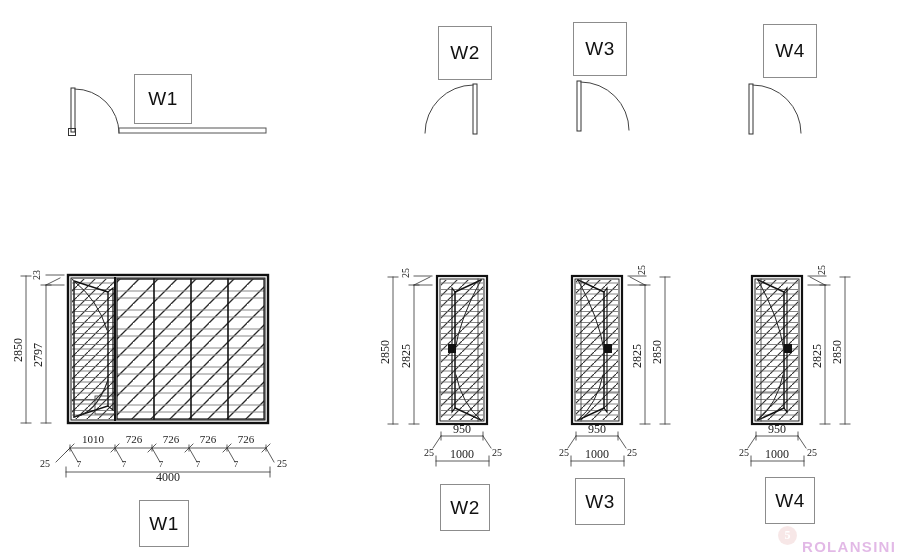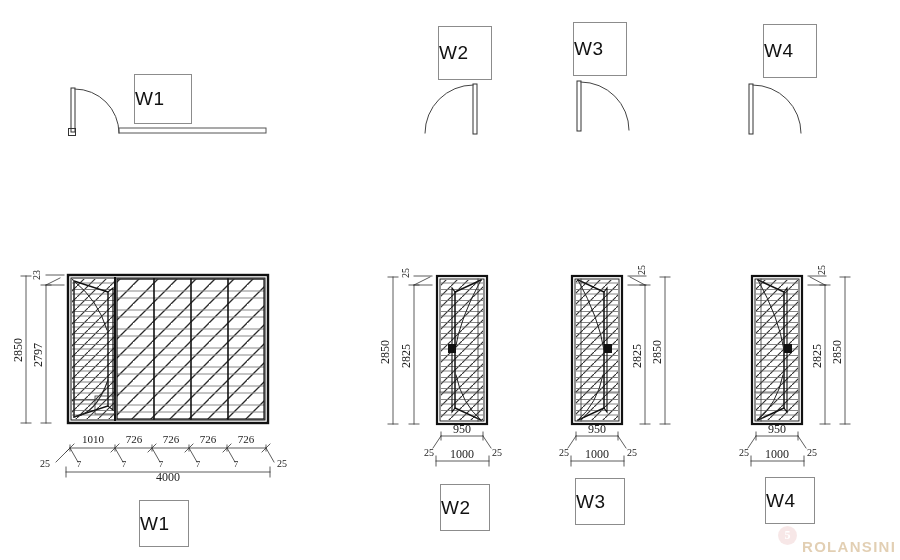--- a/index.html
+++ b/index.html
@@ -4,33 +4,33 @@
 <style>
   html,body{margin:0;padding:0;background:#ffffff;}
   body{
     width:900px;height:560px;overflow:hidden;position:relative;
     font-family:"Liberation Sans",sans-serif;color:#000;
   }
   #sheet{position:absolute;left:0;top:0;width:900px;height:560px;}
   svg{display:block;}
   .tag-box{
     position:absolute;border:1px solid #8c8c8c;background:#fff;
-    display:flex;align-items:center;justify-content:flex-start;
+    display:flex;align-items:center;justify-content:center;
     font-size:19px;color:#111;letter-spacing:.5px;
   }
   .wm{
     position:absolute;display:flex;align-items:center;gap:5px;
     opacity:.30;pointer-events:none;
   }
   .wm-mark{
     width:19px;height:19px;border-radius:50%;background:#e8b3b3;
     display:flex;align-items:center;justify-content:center;
     color:#fff;font-size:12px;font-weight:bold;font-family:"Liberation Serif",serif;
   }
-  .wm-text{font-size:15px;font-weight:bold;color:#a16207;letter-spacing:1.3px;margin-top:22px;}
+  .wm-text{font-size:15px;font-weight:bold;color:#a21caf;letter-spacing:1.3px;margin-top:22px;}
 </style>
 </head>
 <body>
 
 <div id="sheet">
 
 <svg width="900" height="560" viewBox="0 0 900 560">
   <defs>
 
     <pattern id="glassHatch" width="13" height="13" patternUnits="userSpaceOnUse">

